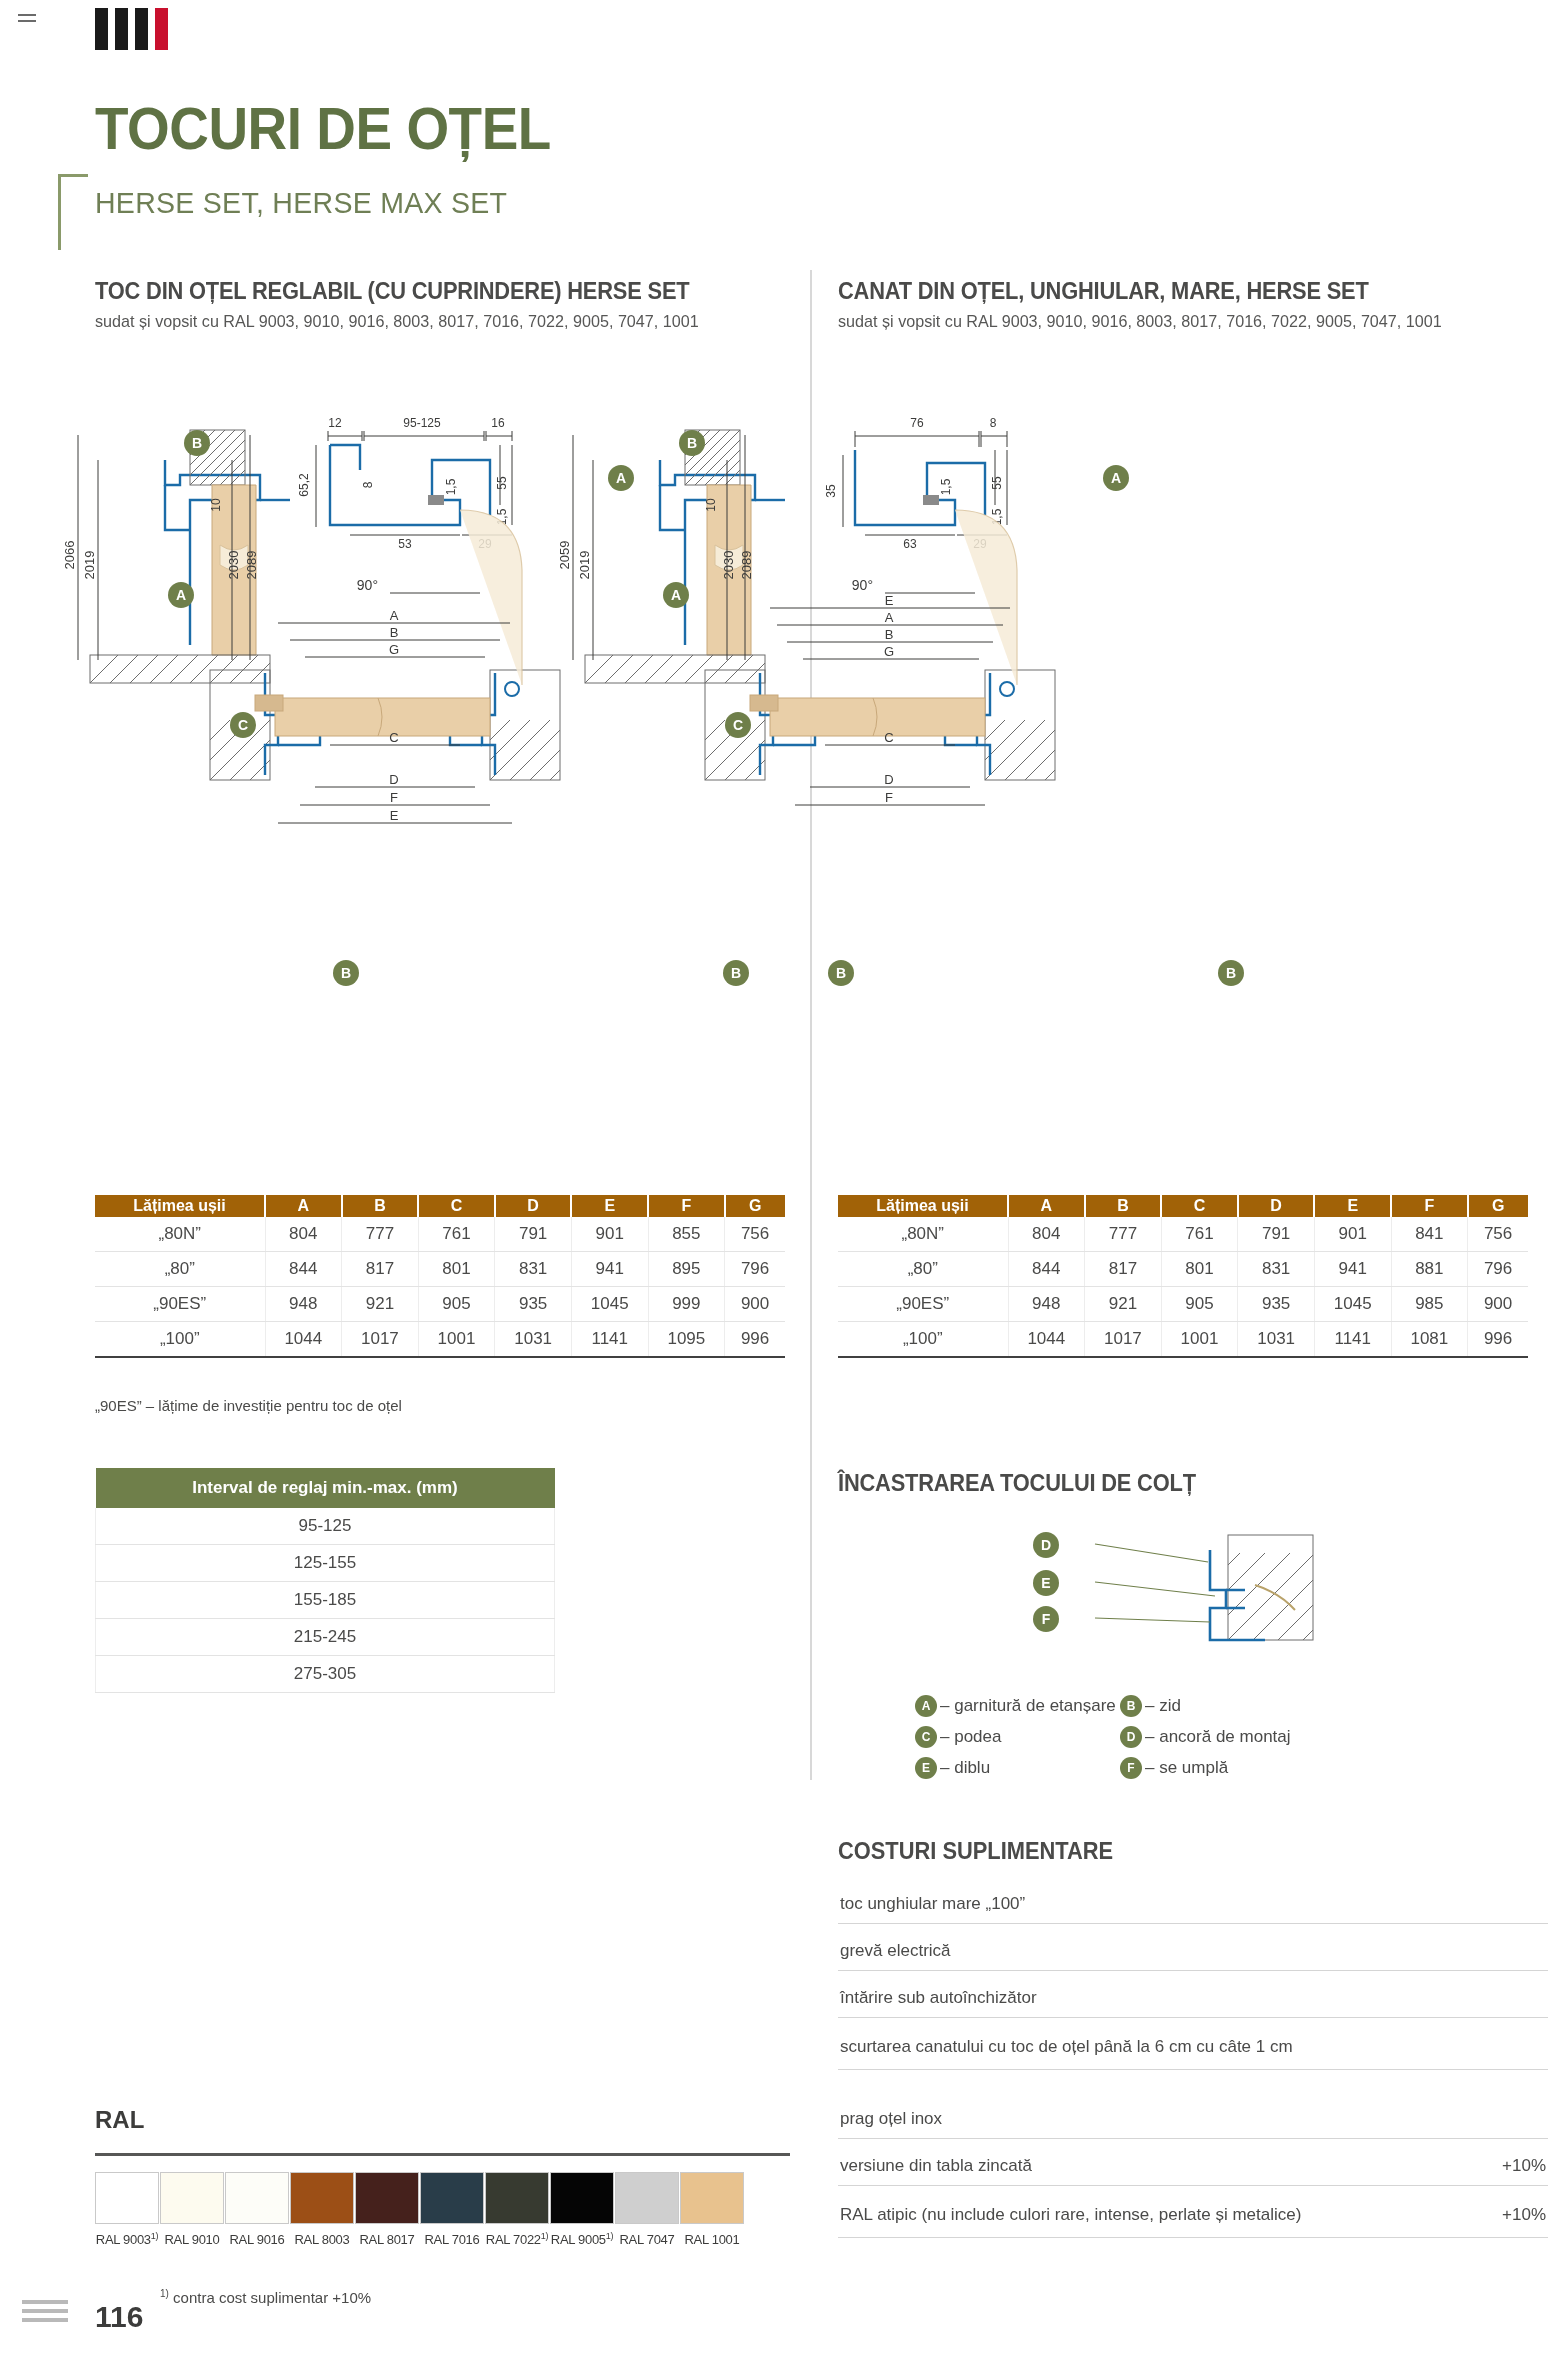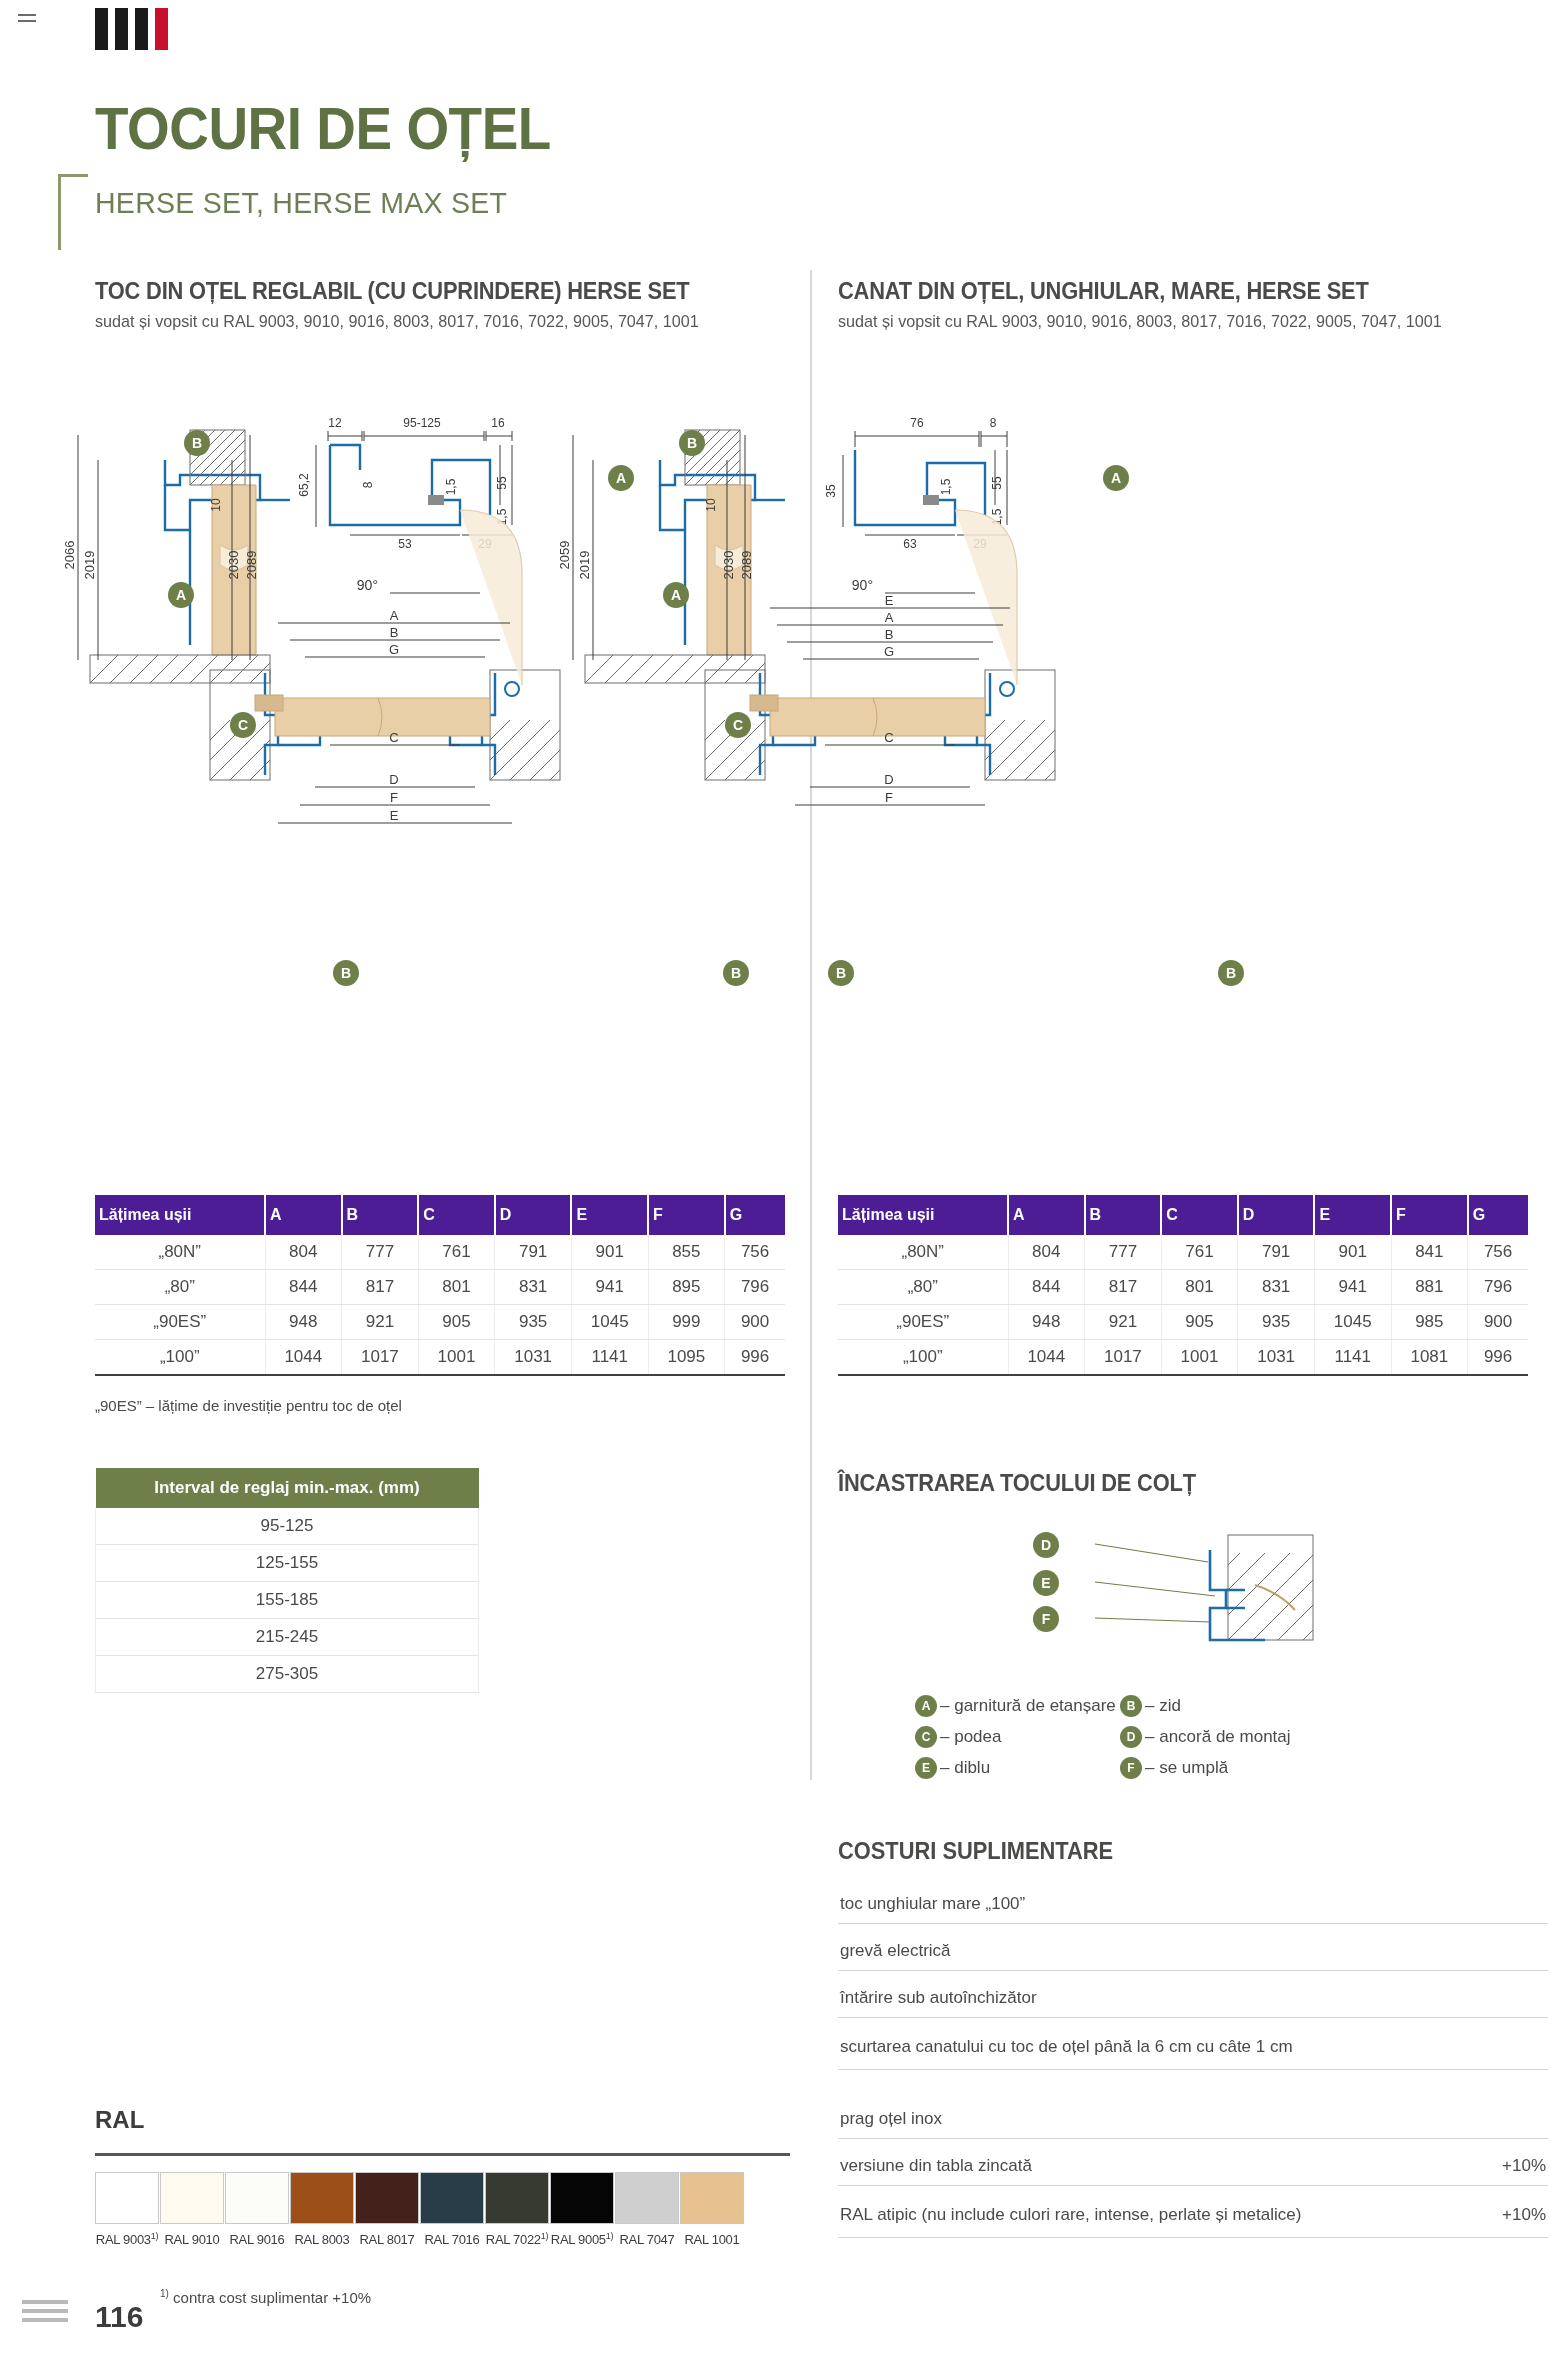--- a/index.html
+++ b/index.html
@@ -55,22 +55,22 @@
   .badge {
     width: 26px; height: 26px; border-radius: 50%; background: #6f7f4a;
     color: #fff; font-size: 14px; font-weight: 700; display: flex;
     align-items: center; justify-content: center;
   }
   svg text { font-family: "Liberation Sans", sans-serif; fill: #3c3c3b; }
 
   
   table.dt { border-collapse: collapse; position: absolute; }
   table.dt th {
-    background: #4c1d95; color: #ffffff; font-size: 16px; font-weight: 700;
-    padding: 11px 4px; border-right: 2px solid #ffffff; text-align: left;
+    background: #a16207; color: #ffffff; font-size: 16px; font-weight: 700;
+    padding: 2px 4px; border-right: 2px solid #ffffff; text-align: center;
     white-space: nowrap;
   }
   table.dt th:last-child { border-right: none; }
   table.dt td {
     font-size: 17px; color: #4a4a49; text-align: center; padding: 7px 4px;
     border-bottom: 1px solid #e3e3e3; border-right: 1px solid #ededed;
     background: #fff;
   }
   table.dt td:last-child { border-right: none; }
   table.dt tr:last-child td { border-bottom: 2px solid #404040; }
@@ -514,21 +514,21 @@
       <td>1017</td>
       <td>1001</td>
       <td>1031</td>
       <td>1141</td>
       <td>1081</td>
       <td>996</td>
     </tr>
   </tbody>
 </table>
 
-<table class="interval" style="left:95px; top:1468px; width:384px;">
+<table class="interval" style="left:95px; top:1468px; width:460px;">
   <thead>
       <tr>
     <th>Interval de reglaj min.-max. (mm)</th>
   </tr>
     </thead>
   <tbody>
     <tr>
         <td>95-125</td>
       </tr>
     <tr>

